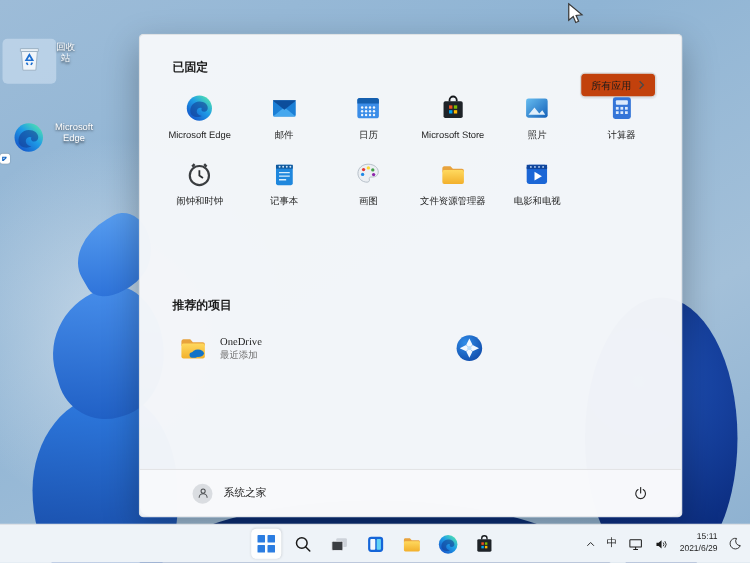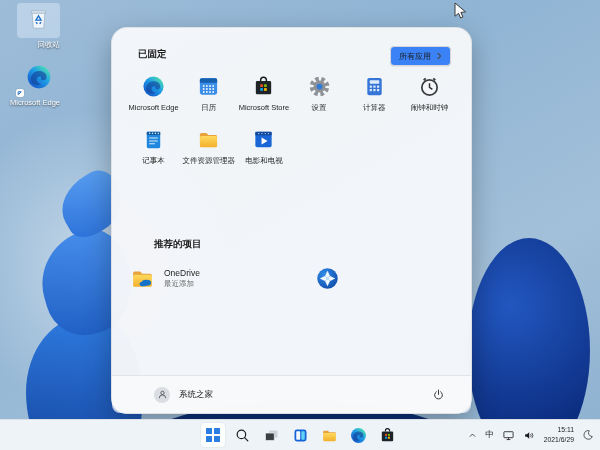--- a/index.html
+++ b/index.html
@@ -19,44 +19,44 @@
   .petal-l2{left:42px;top:232px;width:90px;height:102px;border-radius:65% 35% 55% 45%/55% 45% 60% 40%;
     transform:rotate(-16deg);background:linear-gradient(200deg,#4a92ee,#1d5cc2);}
   .petal-l3{left:26px;top:316px;width:116px;height:160px;border-radius:55% 45% 50% 50%/50% 50% 45% 55%;
     background:linear-gradient(185deg,#2f7ce2,#123f98);}
   .petal-bottom{left:90px;top:400px;width:420px;height:120px;border-radius:60% 60% 0 0/90% 90% 0 0;
     background:#0c2f77;}
   .petal-right{left:468px;top:238px;width:122px;height:225px;border-radius:50%;
     background:radial-gradient(circle at 35% 30%,#2257c0,#0b2c7e 75%);}
   
   .desktop{position:absolute;left:2px;top:3px;width:58px;z-index:3;}
-  .desk-item{display:flex;flex-direction:column;align-items:flex-end;margin-bottom:13px;cursor:default;}
+  .desk-item{display:flex;flex-direction:row;align-items:flex-start;margin-bottom:13px;cursor:default;margin-top:28px;}
   .desk-icon-box{padding:2px 8px;border-radius:4px;}
   .desk-item.selected .desk-icon-box{background:rgba(225,238,250,.45);}
   .desk-label{margin-top:2px;font-size:7.5px;color:#fff;text-align:center;line-height:1.25;
     text-shadow:0 1px 2px rgba(0,0,0,.65);max-width:54px;}
   .shortcut-badge{position:absolute;left:-2px;bottom:-1px;width:8px;height:8px;background:#fff;
     border-radius:2px;display:flex;align-items:center;justify-content:center;box-shadow:0 0 1px rgba(0,0,0,.4);}
   
-  .start-menu{position:absolute;left:111px;top:27px;width:361px;height:387px;z-index:5;
-    background:rgba(244,246,249,.98);border:1px solid rgba(0,0,0,.08);border-radius:16px;
+  .start-menu{position:absolute;left:111px;top:27px;width:435px;height:387px;z-index:5;
+    background:rgba(244,246,249,.98);border:1px solid rgba(0,0,0,.08);border-radius:4px;
     box-shadow:0 10px 28px rgba(0,0,0,.28);box-sizing:border-box;}
   .sec-header{position:absolute;left:26px;font-size:9.5px;font-weight:bold;color:#1b1b1b;}
   .hdr-pinned{top:20px;}
-  .hdr-rec{top:210px;margin-left:16px;}
-  .all-apps-btn{position:absolute;right:20px;top:18px;display:flex;align-items:center;gap:5px;
-    font-size:8px;color:#1b1b1b;background:#3b82f6;border:1px solid #d7d7d7;border-radius:4px;
+  .hdr-rec{top:210px;}
+  .all-apps-btn{position:absolute;right:20px;top:30px;display:flex;align-items:center;gap:5px;
+    font-size:8px;color:#1b1b1b;background:#c2410c;border:1px solid #d7d7d7;border-radius:4px;
     padding:3.5px 8px;box-shadow:0 .5px 1px rgba(0,0,0,.06);cursor:pointer;}
   .app-grid{position:absolute;left:14px;right:14px;top:42px;display:grid;
     grid-template-columns:repeat(6,1fr);grid-auto-rows:53px;}
   .app{display:flex;flex-direction:column;align-items:center;padding-top:5px;border-radius:4px;cursor:pointer;}
   .ic24{width:23px;height:23px;flex:0 0 auto;}
   .ic24 svg{width:100%;height:100%;display:block;}
   .app-label{margin-top:5px;font-size:7.5px;color:#1d1d1d;white-space:nowrap;}
-  .rec-grid{position:absolute;left:14px;right:20px;top:232px;display:grid;grid-template-columns:57% 43%;}
+  .rec-grid{position:absolute;left:26px;right:20px;top:232px;display:grid;grid-template-columns:57% 43%;font-family:Liberation Serif, serif;}
   .rec-item{display:flex;align-items:center;gap:9px;padding:6px 4px;border-radius:4px;cursor:pointer;}
   .rec-ic{width:25px;height:25px;}
   .rec-ic svg{width:100%;height:100%;display:block;}
   .rec-title{font-size:8.5px;color:#1d1d1d;line-height:1.3;}
   .rec-sub{font-size:7.5px;color:#6d6d6d;line-height:1.3;}
   .user-bar{position:absolute;left:0;right:0;bottom:0;height:38px;border-top:1px solid #e3e4e6;
     background:rgba(251,251,252,.7);border-radius:0 0 8px 8px;display:flex;align-items:center;
     padding:0 22px 0 36px;box-sizing:border-box;justify-content:space-between;margin-top:37px;}
   .user-chip{display:flex;align-items:center;gap:9px;cursor:pointer;border-radius:4px;padding:3px 6px;}
   .avatar{width:16px;height:16px;border-radius:50%;background:#dadde1;display:flex;align-items:center;justify-content:center;}
@@ -159,20 +159,30 @@
     <div class="app">
       <span class="ic24">
           <svg viewBox="0 0 24 24">
         <circle cx="12" cy="12" r="10.5" fill="url(#gEdge)"></circle>
         <path d="M4.5 15.5c-.6-4.8 2.6-9 7.5-9 4 0 7 2.3 7 5.4 0 1.9-1.3 3.1-3 3.1-1.4 0-2.3-.8-2.3-1.9 0-.7.3-1.1.3-1.1-.9-.9-4.2-.3-4.2 2.6 0 1.9 1.5 3.6 4.2 3.9-1 .6-2.3 1-3.6 1-3.2 0-5.5-1.7-5.9-4z" fill="#123f94" opacity="0.6"></path>
       </svg>
         </span>
       <span class="app-label">Microsoft Edge</span>
     </div>
 
+    <div class="app">
+      <span class="ic24">
+          <svg viewBox="0 0 24 24">
+        <rect x="2.5" y="5.5" width="19" height="13.5" rx="1.2" fill="#1b7fd6"></rect>
+        <path d="M2.5 19l9.5-7.8 9.5 7.8z" fill="#45a7ee"></path>
+        <path d="M2.5 5.8L12 13.4l9.5-7.6v-.3h-19z" fill="#0c4e9c"></path>
+      </svg>
+        </span>
+      <span class="app-label">邮件</span>
+    </div>
 
     <div class="app">
       <span class="ic24">
           <svg viewBox="0 0 24 24">
         <rect x="3" y="3.5" width="18" height="17" rx="2.2" fill="#3b8de8"></rect>
         <path d="M3 6a2.2 2.2 0 0 1 2.2-2.5h13.6A2.2 2.2 0 0 1 21 6v2.2H3z" fill="#155fae"></path>
         <g fill="#ffffff" opacity="0.92">
           <circle cx="7" cy="11.5" r="1"></circle>
               <circle cx="10.3" cy="11.5" r="1"></circle>
               <circle cx="13.6" cy="11.5" r="1"></circle>
@@ -198,31 +208,30 @@
         <rect x="4" y="6.2" width="16" height="14" rx="1.5" fill="#1e2328"></rect>
         <rect x="8.6" y="9.7" width="2.8" height="2.8" fill="#f25022"></rect>
         <rect x="12.6" y="9.7" width="2.8" height="2.8" fill="#7fba00"></rect>
         <rect x="8.6" y="13.7" width="2.8" height="2.8" fill="#00a4ef"></rect>
         <rect x="12.6" y="13.7" width="2.8" height="2.8" fill="#ffb900"></rect>
       </svg>
         </span>
       <span class="app-label">Microsoft Store</span>
     </div>
 
-
-    <div class="app">
-      <span class="ic24">
-          <svg viewBox="0 0 24 24">
-        <circle cx="12" cy="12" r="8" fill="none" stroke="#8e9196" stroke-width="4.4" stroke-dasharray="3.6 2.68" transform="rotate(12 12 12)"></circle>
-        <circle cx="12" cy="12" r="6.2" fill="#8e9196"></circle>
-        <circle cx="12" cy="12" r="3" fill="#2f7cd6"></circle>
-      </svg>
-        </span>
-      <span class="app-label">设置</span>
-    </div>
+    <div class="app">
+      <span class="ic24">
+          <svg viewBox="0 0 24 24">
+        <rect x="3" y="4" width="18" height="16" rx="2" fill="url(#gPhoto)"></rect>
+        <path d="M5 17.5l5-6 4 5 2.5-2.7 2.5 3.7z" fill="#eaf4fd" opacity="0.95"></path>
+      </svg>
+        </span>
+      <span class="app-label">照片</span>
+    </div>
+
 
     <div class="app">
       <span class="ic24">
           <svg viewBox="0 0 24 24">
         <rect x="4.5" y="3" width="15" height="18" rx="2" fill="#3575d8"></rect>
         <rect x="7" y="5.5" width="10" height="3.6" rx="0.8" fill="#dceafc"></rect>
         <g fill="#dceafc">
           <rect x="7" y="11" width="2.3" height="2.3"></rect>
               <rect x="10.8" y="11" width="2.3" height="2.3"></rect>
               <rect x="14.6" y="11" width="2.3" height="2.3"></rect>
@@ -256,20 +265,33 @@
               <circle cx="11" cy="5.6" r="0.8"></circle>
               <circle cx="14" cy="5.6" r="0.8"></circle>
               <circle cx="17" cy="5.6" r="0.8"></circle>
             </g>
         <path d="M7.5 10.5h9M7.5 13.5h9M7.5 16.5h6" stroke="#d6ecfc" stroke-width="1.1"></path>
       </svg>
         </span>
       <span class="app-label">记事本</span>
     </div>
 
+    <div class="app">
+      <span class="ic24">
+          <svg viewBox="0 0 24 24">
+        <path d="M12 3.5c-5 0-8.5 3.4-8.5 7.6 0 4.4 3.6 7.4 7.6 7.4 1.2 0 2-.7 2-1.7 0-.5-.2-.8-.2-1.2 0-.8.6-1.4 1.5-1.4h1.8c2.4 0 4.3-1.8 4.3-4.1 0-3.9-3.8-6.6-8.5-6.6z" fill="#eceff3" stroke="#b4bdc7" stroke-width="0.8"></path>
+        <circle cx="8.2" cy="8" r="1.4" fill="#e53935"></circle>
+            <circle cx="12.2" cy="6.6" r="1.4" fill="#fdd835"></circle>
+        <circle cx="15.9" cy="8.3" r="1.4" fill="#43a047"></circle>
+            <circle cx="7.4" cy="12" r="1.4" fill="#1e88e5"></circle>
+        <circle cx="16.6" cy="12.2" r="1.4" fill="#8e24aa"></circle>
+      </svg>
+        </span>
+      <span class="app-label">画图</span>
+    </div>
 
     <div class="app">
       <span class="ic24">
           <svg viewBox="0 0 24 24">
         <path d="M3 7c0-1 .7-1.8 1.6-1.8h5.2l2 2.2h7.6c.9 0 1.6.7 1.6 1.6v1.2H3z" fill="#e8a33d"></path>
         <rect x="3" y="8.4" width="18" height="11.6" rx="1.6" fill="url(#gFolder)"></rect>
       </svg>
         </span>
       <span class="app-label">文件资源管理器</span>
     </div>

